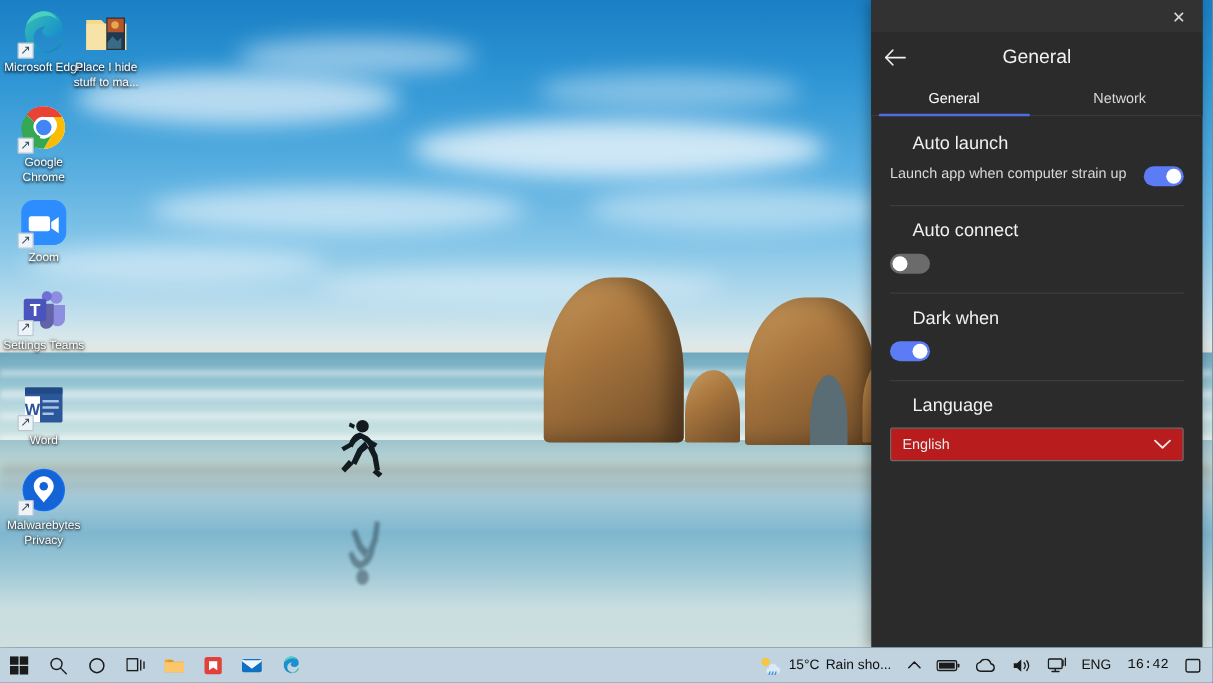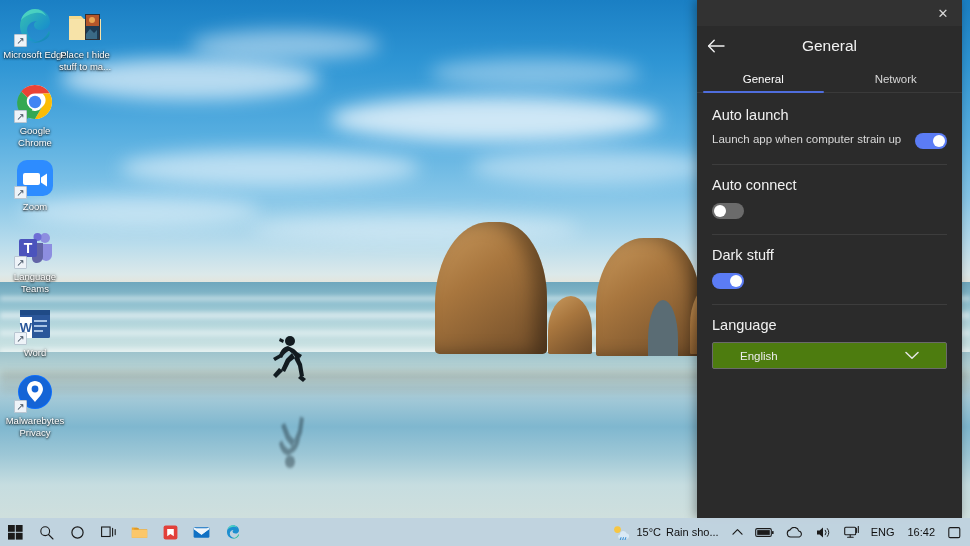--- a/index.html
+++ b/index.html
@@ -171,21 +171,21 @@
   .tray-weather {
     display: flex; align-items: center; gap: 5px;
     padding: 0 6px; height: 28px; font-size: 11px; color: #101010;
   }
   .tray-item {
     display: flex; align-items: center; justify-content: center;
     height: 44px; padding: 0 5px; font-size: 11px; color: #101010;
   }
   .tray-clock {
     display: flex; align-items: center; height: 25px;
-    padding: 0 6px; font-size: 11px; color: #101010;
+    padding: 0 6px; font-size: 11px; color: #101010; font-family: Liberation Mono, monospace;
   }
 
   
   .panel {
     position: absolute;
     left: 697px; top: 0; width: 265px; height: 518px;
     background: #2b2b2b;
     display: flex; flex-direction: column;
     box-shadow: -2px 0 10px rgba(0,0,0,.35);
   }
@@ -240,20 +240,21 @@
 
   .panel-body {
     flex: 1 1 auto;
     padding: 14px 15px 0 15px;
     overflow: hidden;
   }
   .section { margin-bottom: 4px; }
   .section-title {
     font-size: 14.5px; color: #f1f1f1; font-weight: 400;
     margin-bottom: 9px;
+    margin-left: 18px;
   }
   .row {
     display: flex; align-items: flex-start; justify-content: space-between;
     gap: 10px;
     padding-bottom: 11px;
   }
   .row-label {
     font-size: 11.5px; color: #d9d9d9; line-height: 15px;
     max-width: 190px;
   }
@@ -279,23 +280,23 @@
   }
   .toggle.on  .knob { left: 18px; }
   .toggle.off .knob { left: 2px; }
 
   .select-wrap {
     position: relative;
     width: 100%;
     height: 27px;
     border: 1px solid #6a6a6a;
     border-radius: 2px;
-    background: #4d7c0f;
+    background: #b91c1c;
     display: flex; align-items: center;
-    padding: 0 27px;
+    padding: 0 9px;
     cursor: default;
   }
   .select-value { font-size: 11.5px; color: #ececec; }
   .select-chevron {
     margin-left: auto;
     color: #e0e0e0;
     display: flex; align-items: center;
   }
 </style>
 </head>
@@ -426,21 +427,21 @@
       <svg width="40" height="40" viewBox="0 0 40 40">
         <circle cx="30" cy="10" r="5" fill="#8d8ee0"></circle>
         <circle cx="22.5" cy="9" r="4" fill="#6e6ed6"></circle>
         <path d="M26 16h11v11a6 6 0 0 1-6 6 6 6 0 0 1-5-3Z" fill="#8d8ee0"></path>
         <path d="M17 15h11v14a6 6 0 0 1-6 6c-3 0-5-2-5-5Z" fill="#6264a7"></path>
         <rect x="4" y="11" width="18" height="18" rx="2" fill="#4b53bc"></rect>
         <text x="13" y="25" font-family="Liberation Sans, sans-serif" font-size="14" font-weight="bold" fill="#fff" text-anchor="middle">T</text>
       </svg>
       <div class="shortcut-arrow">↗</div>
     </div>
-    <div class="label">Language Teams</div>
+    <div class="label">Settings Teams</div>
   </div>
 
   <div class="desk-icon" style="left:2px; top:304px;">
     <div class="glyph">
       <svg width="40" height="40" viewBox="0 0 40 40">
         <rect x="5" y="6" width="30" height="28" rx="1.5" fill="#2b579a"></rect>
         <rect x="5" y="6" width="30" height="5" fill="#1f4a86"></rect>
         <rect x="5" y="13" width="12" height="21" fill="#fff"></rect>
         <text x="11" y="28" font-family="Liberation Sans, sans-serif" font-size="13" font-weight="bold" fill="#2b579a" text-anchor="middle">W</text>
         <rect x="19" y="16" width="13" height="2" fill="#a9c3e4"></rect>
@@ -503,21 +504,21 @@
         <div class="section-title">Auto connect</div>
         <div class="row">
           <div class="toggle off">
             <div class="knob"></div>
           </div>
         </div>
       </div>
       <div class="divider"></div>
 
       <div class="section">
-        <div class="section-title">Dark stuff</div>
+        <div class="section-title">Dark when</div>
         <div class="row">
           <div class="toggle on">
             <div class="knob"></div>
           </div>
         </div>
       </div>
       <div class="divider"></div>
 
       <div class="section">
         <div class="section-title">Language</div>

